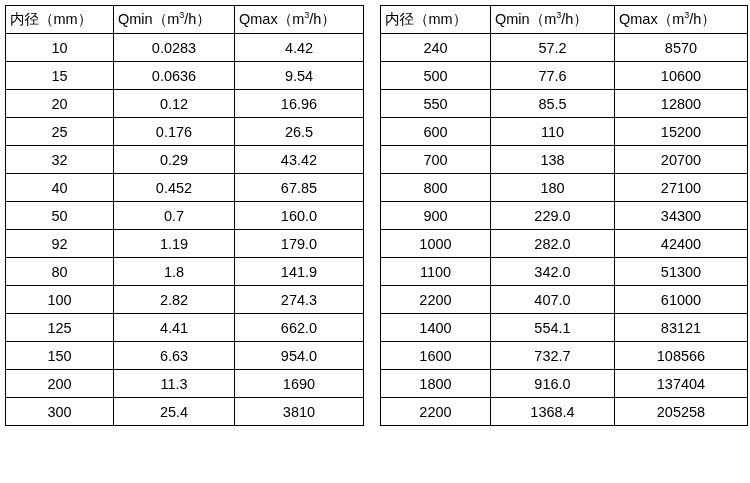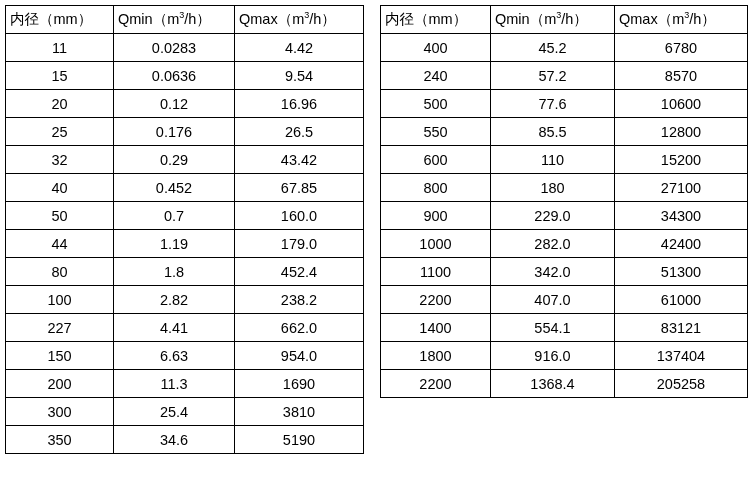--- a/index.html
+++ b/index.html
@@ -76,21 +76,21 @@
       </colgroup>
     <thead>
       <tr>
         <th>内径（mm）</th>
         <th>Qmin（m<sup>3</sup>/h）</th>
         <th>Qmax（m<sup>3</sup>/h）</th>
       </tr>
     </thead>
     <tbody id="left-body">
         <tr>
-          <td>11</td>
+          <td>10</td>
           <td>0.0283</td>
           <td>4.42</td>
         </tr>
         <tr>
           <td>15</td>
           <td>0.0636</td>
           <td>9.54</td>
         </tr>
         <tr>
           <td>20</td>
@@ -111,102 +111,97 @@
           <td>40</td>
           <td>0.452</td>
           <td>67.85</td>
         </tr>
         <tr>
           <td>50</td>
           <td>0.7</td>
           <td>160.0</td>
         </tr>
         <tr>
-          <td>44</td>
+          <td>92</td>
           <td>1.19</td>
           <td>179.0</td>
         </tr>
         <tr>
           <td>80</td>
           <td>1.8</td>
-          <td>452.4</td>
+          <td>141.9</td>
         </tr>
         <tr>
           <td>100</td>
           <td>2.82</td>
-          <td>238.2</td>
-        </tr>
-        <tr>
-          <td>227</td>
+          <td>274.3</td>
+        </tr>
+        <tr>
+          <td>125</td>
           <td>4.41</td>
           <td>662.0</td>
         </tr>
         <tr>
           <td>150</td>
           <td>6.63</td>
           <td>954.0</td>
         </tr>
         <tr>
           <td>200</td>
           <td>11.3</td>
           <td>1690</td>
         </tr>
         <tr>
           <td>300</td>
           <td>25.4</td>
           <td>3810</td>
-        </tr>
-        <tr>
-          <td>350</td>
-          <td>34.6</td>
-          <td>5190</td>
         </tr>
       </tbody>
   </table>
 
   <table class="data-table right">
     <colgroup>
         <col class="c0">
         <col class="c1">
         <col class="c2">
       </colgroup>
     <thead>
       <tr>
         <th>内径（mm）</th>
         <th>Qmin（m<sup>3</sup>/h）</th>
         <th>Qmax（m<sup>3</sup>/h）</th>
       </tr>
     </thead>
     <tbody id="right-body">
         <tr>
-          <td>400</td>
-          <td>45.2</td>
-          <td>6780</td>
-        </tr>
-        <tr>
           <td>240</td>
           <td>57.2</td>
           <td>8570</td>
         </tr>
         <tr>
           <td>500</td>
           <td>77.6</td>
           <td>10600</td>
         </tr>
         <tr>
           <td>550</td>
           <td>85.5</td>
           <td>12800</td>
         </tr>
         <tr>
           <td>600</td>
           <td>110</td>
           <td>15200</td>
         </tr>
         <tr>
+          <td>700</td>
+          <td>138</td>
+          <td>20700</td>
+        </tr>
+        <tr>
           <td>800</td>
           <td>180</td>
           <td>27100</td>
         </tr>
         <tr>
           <td>900</td>
           <td>229.0</td>
           <td>34300</td>
         </tr>
         <tr>
@@ -223,20 +218,25 @@
           <td>2200</td>
           <td>407.0</td>
           <td>61000</td>
         </tr>
         <tr>
           <td>1400</td>
           <td>554.1</td>
           <td>83121</td>
         </tr>
         <tr>
+          <td>1600</td>
+          <td>732.7</td>
+          <td>108566</td>
+        </tr>
+        <tr>
           <td>1800</td>
           <td>916.0</td>
           <td>137404</td>
         </tr>
         <tr>
           <td>2200</td>
           <td>1368.4</td>
           <td>205258</td>
         </tr>
       </tbody>

